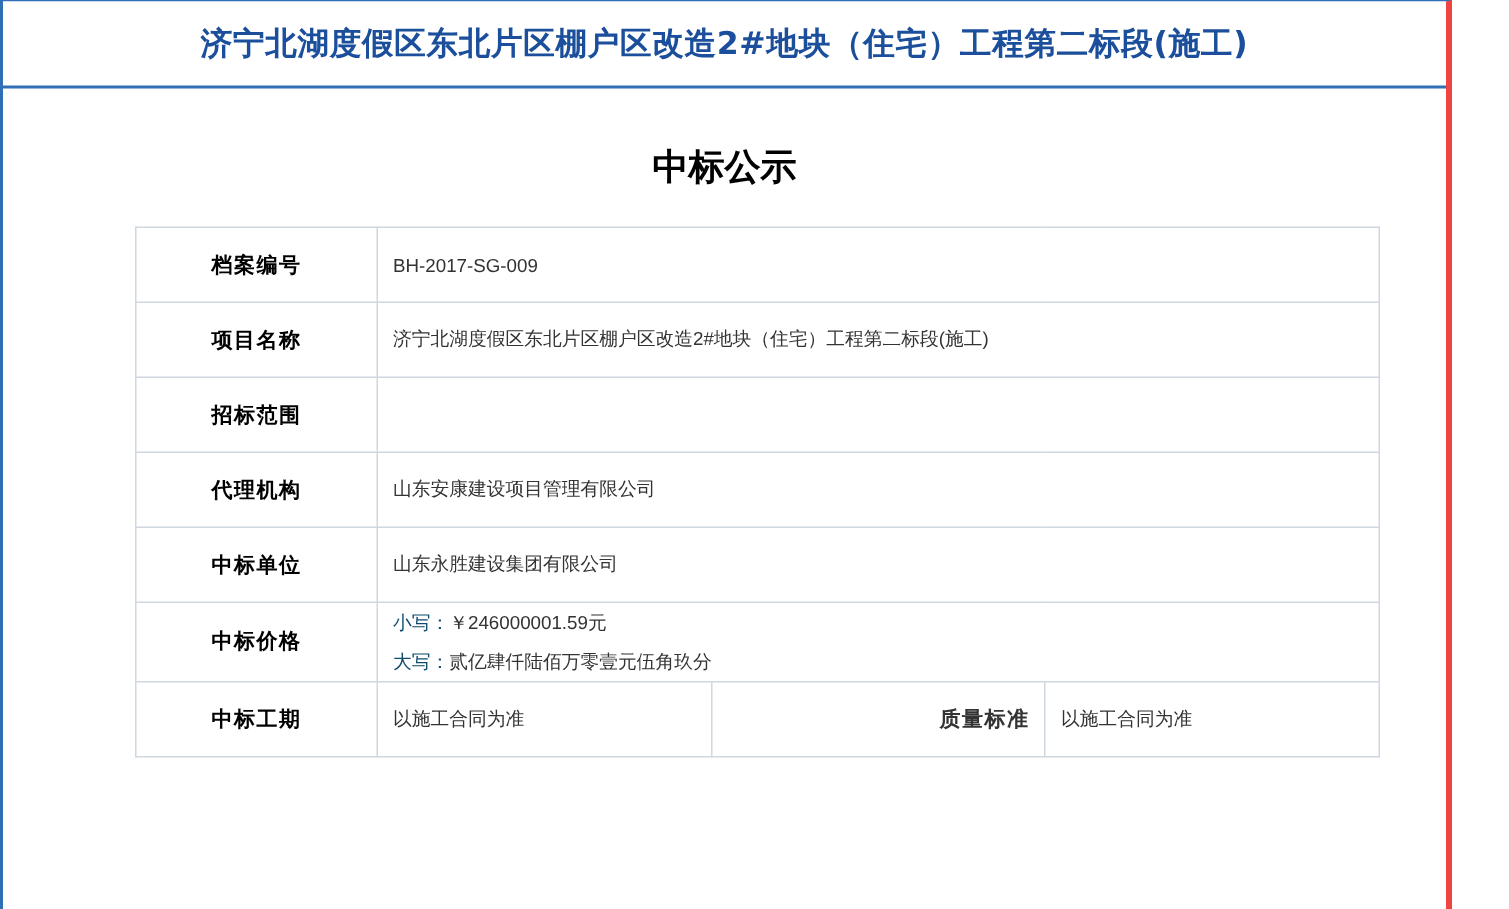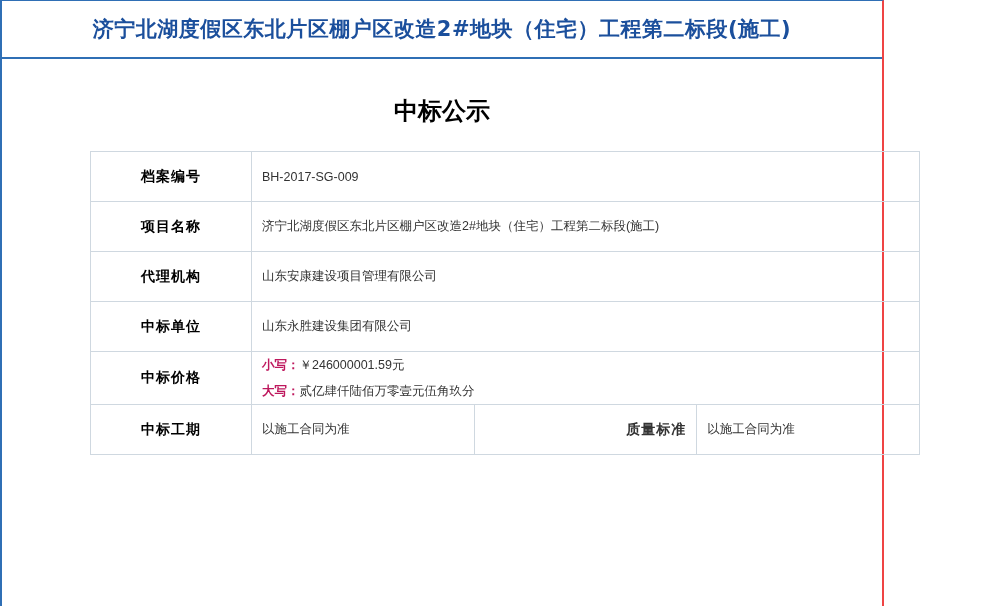--- a/index.html
+++ b/index.html
@@ -9,25 +9,25 @@
   }
   body {
     width: 1006px;
     height: 606px;
     font-family: "Liberation Sans", "DejaVu Sans", sans-serif;
     color: #000000;
     overflow: hidden;
   }
   .page {
     position: relative;
-    width: 884px;
+    width: 968px;
     height: 606px;
     box-sizing: border-box;
     border-left: 2px solid #2f6fb5;
-    border-right: 2px solid #ef4444;
+    border-right: 4px solid #ef4444;
     border-top: 1px solid #2f6fb5;
     background: #ffffff;
   }
   .banner {
     height: 56px;
     display: flex;
     align-items: center;
     justify-content: center;
     border-bottom: 2px solid #2f6fb5;
     background: #ffffff;
@@ -83,22 +83,22 @@
     padding-top: 8px;
     padding-bottom: 8px;
     height: 74px;
   }
   .price-line {
     font-size: 12.5px;
     color: #333333;
     line-height: 26px;
   }
   .price-line b {
-    font-weight: bold;
-    color: #be185d;
+    font-weight: normal;
+    color: #0c4a6e;
   }
   td.mid-label {
     text-align: right;
     font-weight: bold;
     font-size: 14px;
     letter-spacing: 1px;
   }
   .cell-left {
     font-size: 12.5px;
     color: #333333;
@@ -120,20 +120,24 @@
       <tbody>
         <tr>
           <td class="label">档案编号</td>
           <td class="value" colspan="3">BH-2017-SG-009</td>
         </tr>
         <tr>
           <td class="label">项目名称</td>
           <td class="value" colspan="3">济宁北湖度假区东北片区棚户区改造2#地块（住宅）工程第二标段(施工)</td>
         </tr>
         <tr>
+          <td class="label">招标范围</td>
+          <td class="value value-empty" colspan="3"></td>
+        </tr>
+        <tr>
           <td class="label">代理机构</td>
           <td class="value" colspan="3">山东安康建设项目管理有限公司</td>
         </tr>
         <tr>
           <td class="label">中标单位</td>
           <td class="value" colspan="3">山东永胜建设集团有限公司</td>
         </tr>
         <tr>
           <td class="label">中标价格</td>
           <td class="value price-cell" colspan="3">

